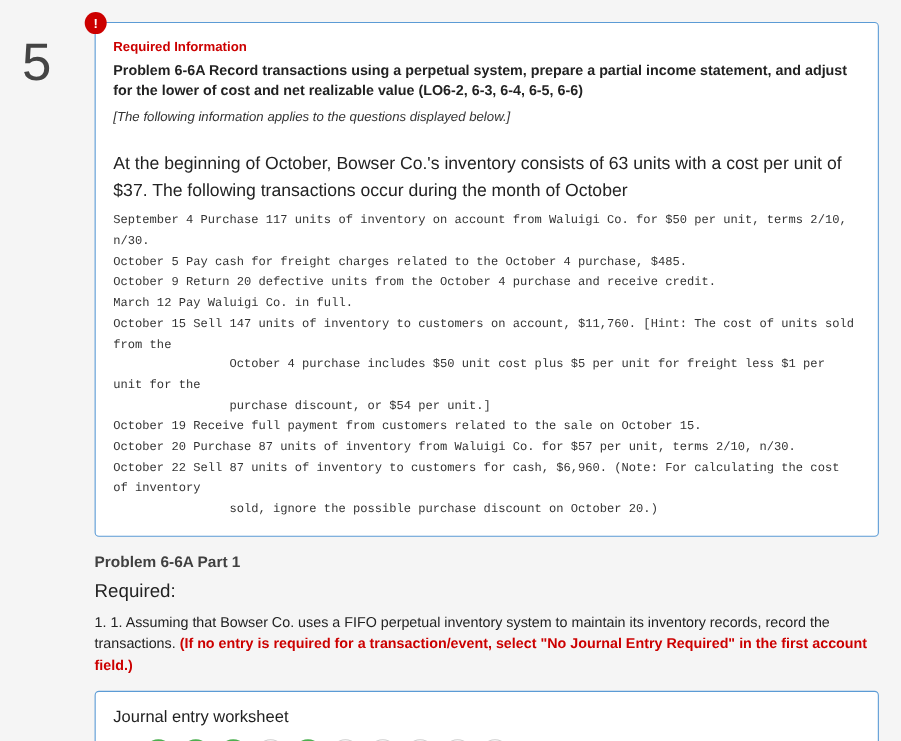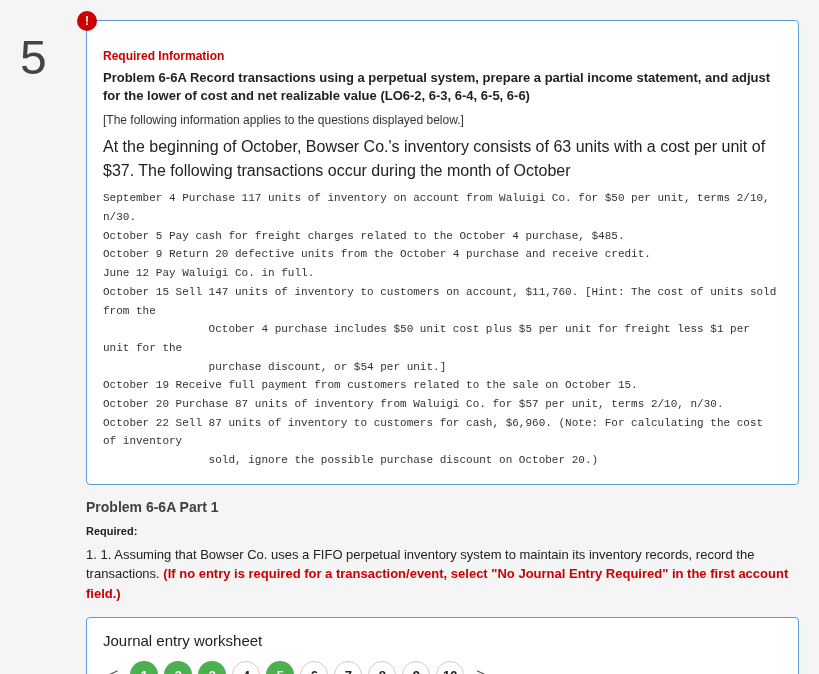--- a/index.html
+++ b/index.html
@@ -46,53 +46,53 @@
       font-weight: bold;
       display: flex;
       align-items: center;
       justify-content: center;
     }
     .required-info-label {
       color: #c00;
       font-size: 12px;
       font-weight: bold;
       margin-bottom: 6px;
-      margin-top: 14px;
     }
     .problem-title {
       font-size: 13px;
       font-weight: bold;
       margin-bottom: 8px;
       line-height: 1.4;
     }
     .italic-note {
+      font-style: italic;
       font-size: 12px;
-      margin-bottom: 8px;
+      margin-bottom: 25px;
       color: #333;
     }
     .intro-text {
       font-size: 16px;
       margin-bottom: 6px;
       line-height: 1.5;
     }
     .transaction-list {
       font-family: 'Courier New', monospace;
       font-size: 11px;
       line-height: 1.7;
       color: #333;
     }
     .section-title {
       font-size: 14px;
       font-weight: bold;
       margin-bottom: 10px;
       color: #404040;
     }
     .required-label {
-      font-weight: bold;
-      font-size: 11px;
+      font-weight: normal;
+      font-size: 17px;
       margin-bottom: 8px;
     }
     .instruction-text {
       font-size: 13px;
       margin-bottom: 14px;
       line-height: 1.5;
     }
     .instruction-text .bold-red {
       font-weight: bold;
       color: #c00;
@@ -156,21 +156,21 @@
     <div class="info-box">
       <div class="info-icon">!</div>
       <div class="required-info-label">Required Information</div>
       <div class="problem-title">Problem 6-6A Record transactions using a perpetual system, prepare a partial income statement, and adjust for the lower of cost and net realizable value (LO6-2, 6-3, 6-4, 6-5, 6-6)</div>
       <div class="italic-note">[The following information applies to the questions displayed below.]</div>
       <div class="intro-text">At the beginning of October, Bowser Co.'s inventory consists of 63 units with a cost per unit of $37. The following transactions occur during the month of October</div>
       <div class="transaction-list">
         <div>September  4  Purchase 117 units of inventory on account from Waluigi Co. for $50 per unit, terms 2/10, n/30.</div>
         <div>October  5  Pay cash for freight charges related to the October 4 purchase, $485.</div>
         <div>October  9  Return 20 defective units from the October 4 purchase and receive credit.</div>
-        <div>June 12  Pay Waluigi Co. in full.</div>
+        <div>March 12  Pay Waluigi Co. in full.</div>
         <div>October 15  Sell 147 units of inventory to customers on account, $11,760. [Hint: The cost of units sold from the</div>
         <div>&nbsp;&nbsp;&nbsp;&nbsp;&nbsp;&nbsp;&nbsp;&nbsp;&nbsp;&nbsp;&nbsp;&nbsp;&nbsp;&nbsp;&nbsp;&nbsp;October 4 purchase includes $50 unit cost plus $5 per unit for freight less $1 per unit for the</div>
         <div>&nbsp;&nbsp;&nbsp;&nbsp;&nbsp;&nbsp;&nbsp;&nbsp;&nbsp;&nbsp;&nbsp;&nbsp;&nbsp;&nbsp;&nbsp;&nbsp;purchase discount, or $54 per unit.]</div>
         <div>October 19  Receive full payment from customers related to the sale on October 15.</div>
         <div>October 20  Purchase 87 units of inventory from Waluigi Co. for $57 per unit, terms 2/10, n/30.</div>
         <div>October 22  Sell 87 units of inventory to customers for cash, $6,960. (Note: For calculating the cost of inventory</div>
         <div>&nbsp;&nbsp;&nbsp;&nbsp;&nbsp;&nbsp;&nbsp;&nbsp;&nbsp;&nbsp;&nbsp;&nbsp;&nbsp;&nbsp;&nbsp;&nbsp;sold, ignore the possible purchase discount on October 20.)</div>
       </div>
     </div>
 

